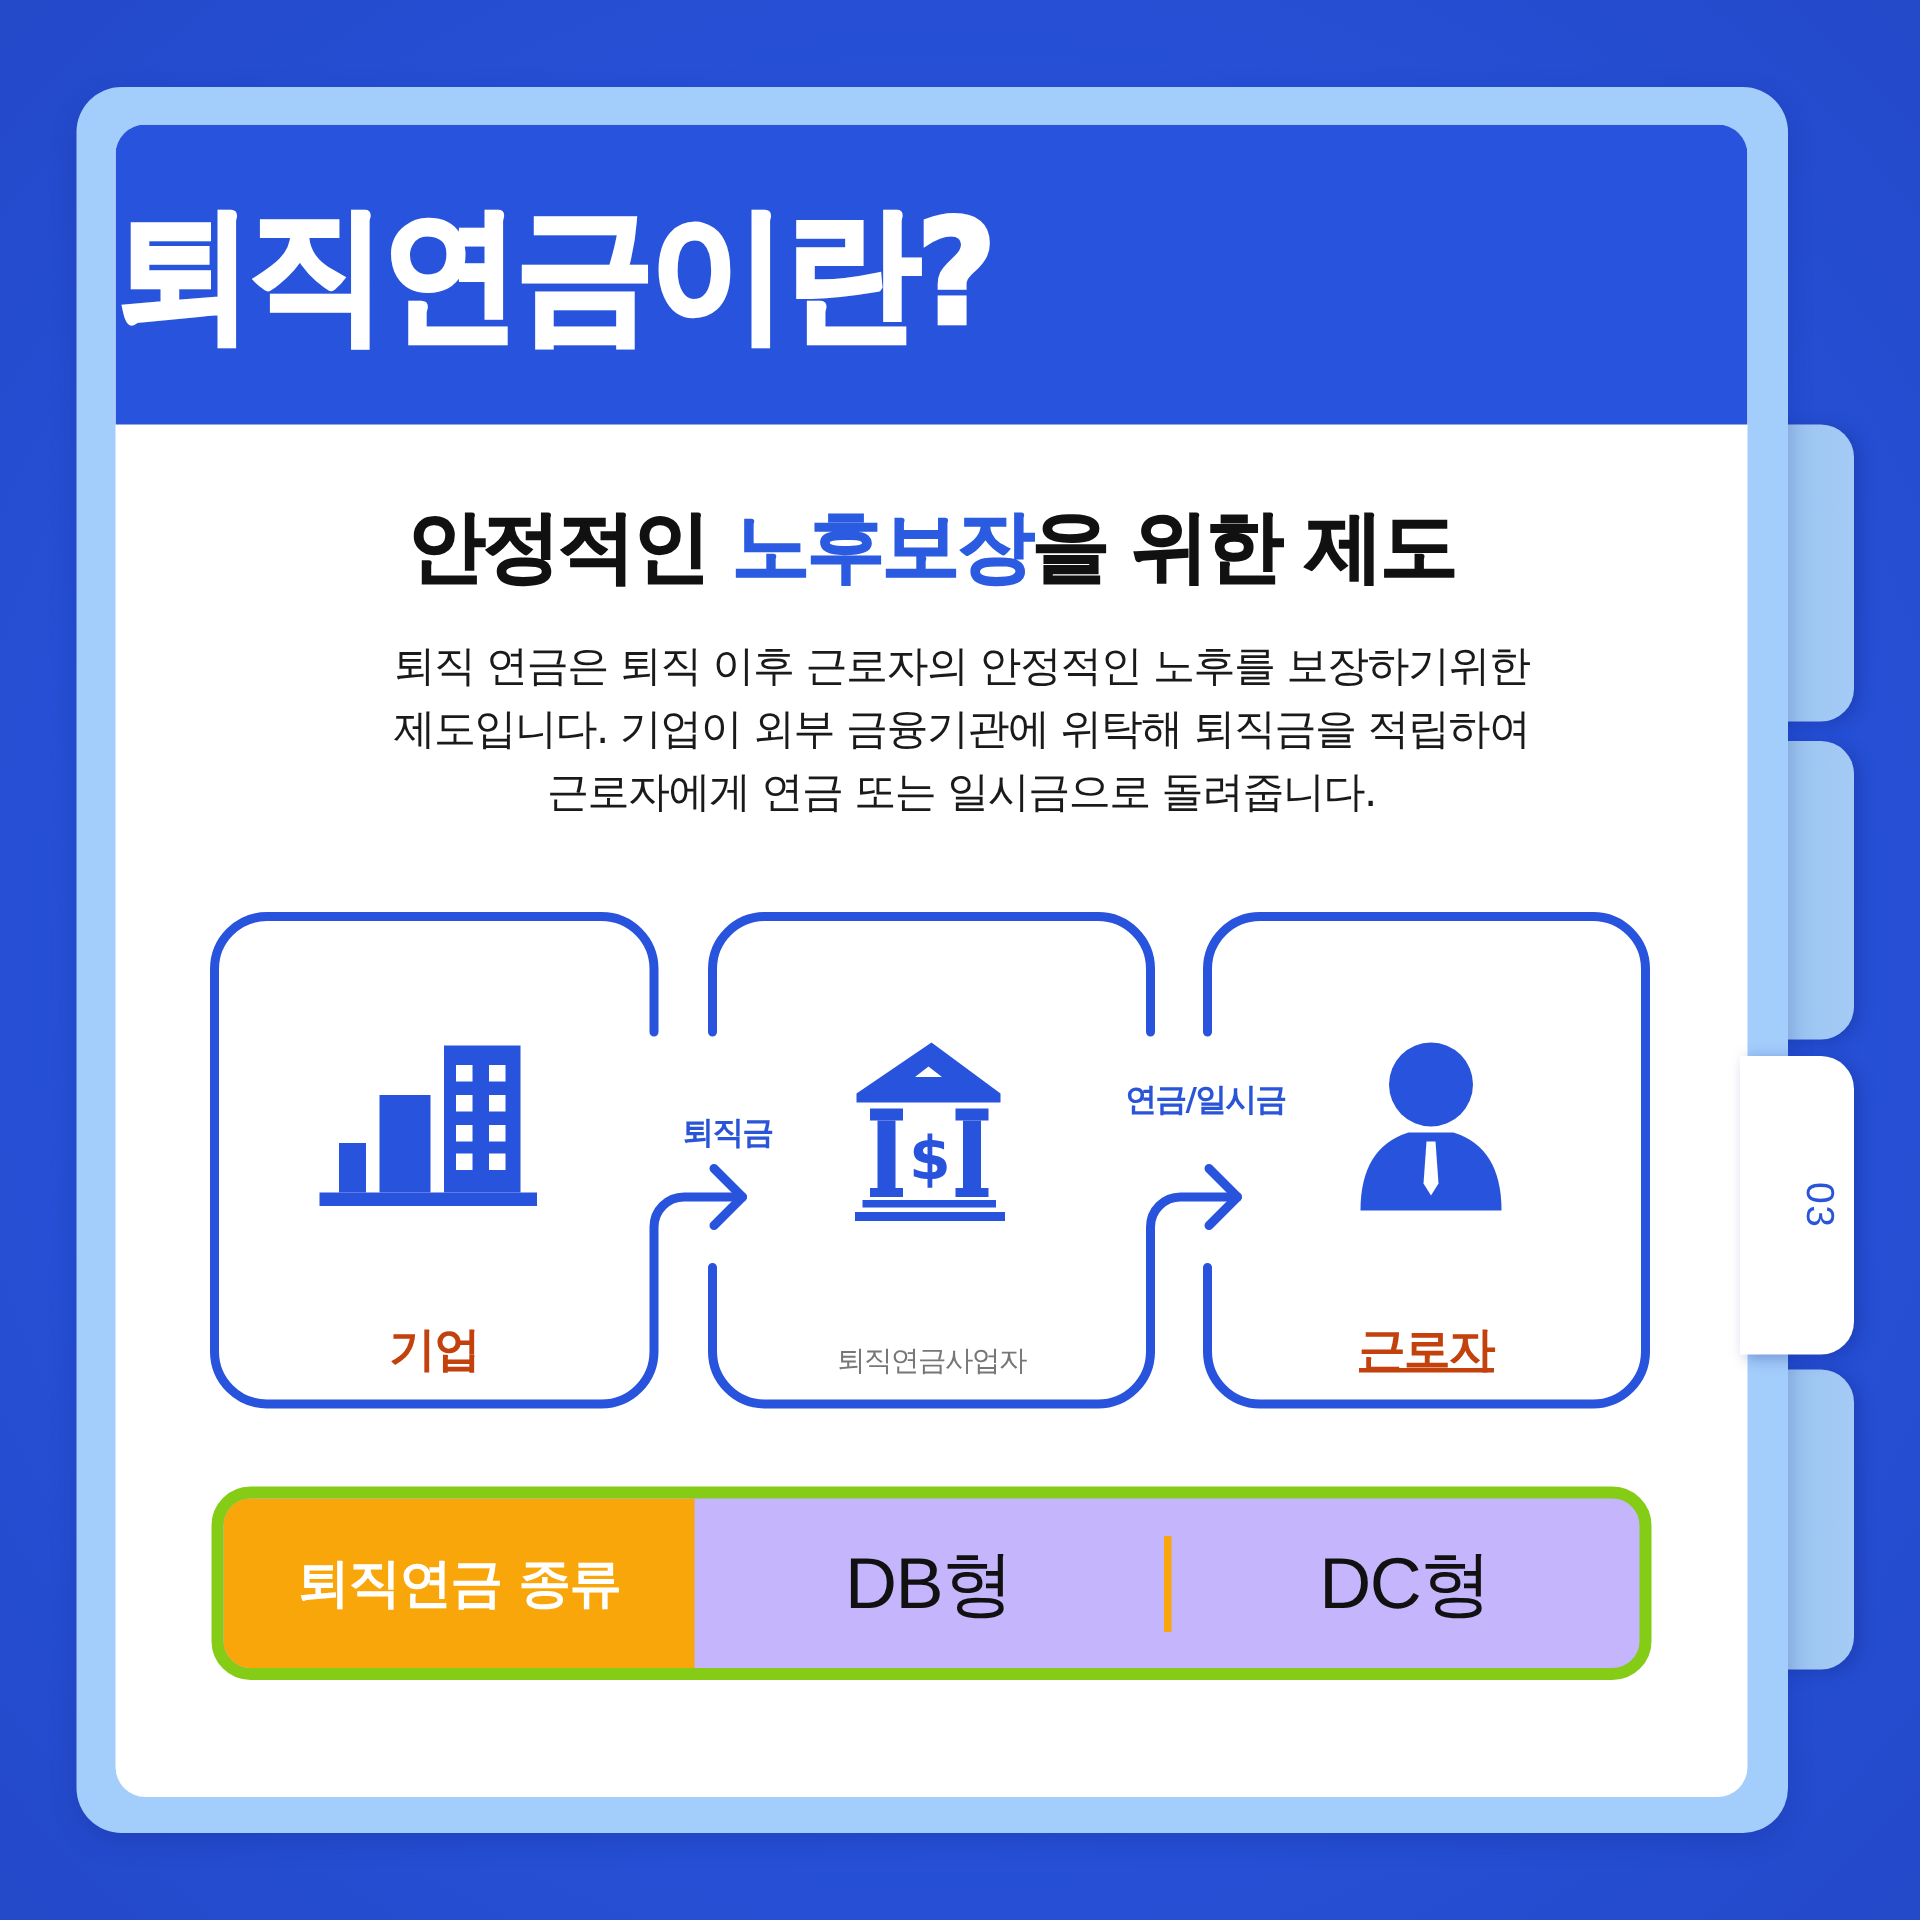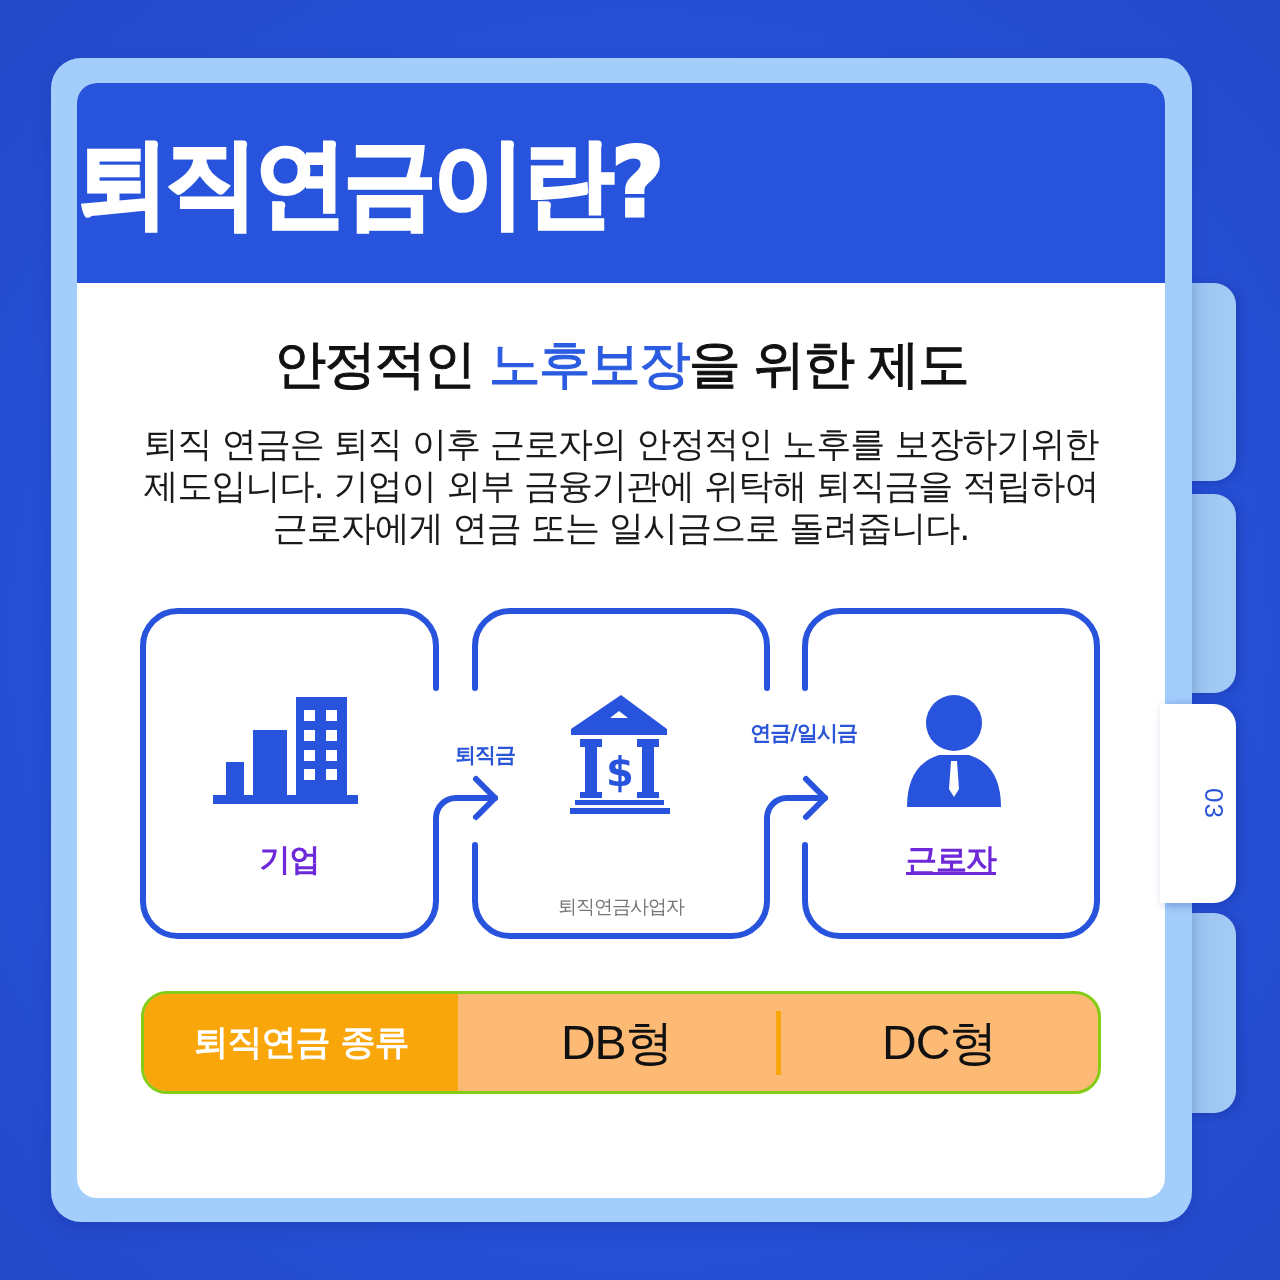--- a/index.html
+++ b/index.html
@@ -34,41 +34,41 @@
     position:absolute; left:0; top:0; width:100%; height:200px; background:#2853dc;
     display:flex; align-items:center; justify-content:flex-start;
   }
   .title {
     color:#fff; font-size:92px; font-weight:900; letter-spacing:-3px;
     font-family:"DejaVu Sans", sans-serif; transform: scaleY(1.05);
     -webkit-text-stroke: 3px #fff;
   }
   .subtitle {
     position:absolute; top:247px; left:0; width:100%; text-align:center;
-    font-size:52px; font-weight:normal; color:#111; letter-spacing:-2px;
+    font-size:52px; font-weight:bold; color:#111; letter-spacing:-2px;
     -webkit-text-stroke: 1px #111;
   }
   .subtitle .hl { color:#2a5be0; -webkit-text-stroke: 1px #2a5be0; }
   .desc {
     position:absolute; top:340px; left:0; width:100%; text-align:center;
-    font-size:35px; line-height:42px; color:#1a1a1a; letter-spacing:-1px;
+    font-size:28px; line-height:42px; color:#1a1a1a; letter-spacing:-1px;padding-left:20px;
   }
   .flow { position:absolute; left:0; top:0; width:100%; height:100%; }
   .box-label {
-    position:absolute; text-align:center; font-size:31px; font-weight:bold; color:#6d28d9; letter-spacing:-1px;
+    position:absolute; text-align:center; font-size:31px; font-weight:bold; color:#c2410c; letter-spacing:-1px;margin-top:40px;
   }
   .box-sub {
     position:absolute; text-align:center; font-size:19px; color:#777; letter-spacing:-1px;
   }
   .arrow-label {
     position:absolute; text-align:right; font-size:21px; font-weight:bold; color:#2a55d8; letter-spacing:-1px;
   }
   .types {
-    position:absolute; left:64px; top:908px; width:960px; height:103px;
-    box-sizing:border-box; border:3px solid #84cc16; border-radius:26px; background:#fdba74;
+    position:absolute; left:64px; top:908px; width:960px; height:129px;
+    box-sizing:border-box; border:8px solid #84cc16; border-radius:26px; background:#c4b5fd;
     overflow:hidden; display:flex;
   }
   .types-label {
     width:314px; height:100%; background:#f9a60a; color:#fff;
     display:flex; align-items:center; justify-content:center;
     font-size:35px; font-weight:bold; letter-spacing:-1px;
   }
   .type-item {
     flex:1; display:flex; align-items:center; justify-content:center;
     font-size:48px; color:#111; letter-spacing:-1px; font-family:"Liberation Sans", sans-serif;

